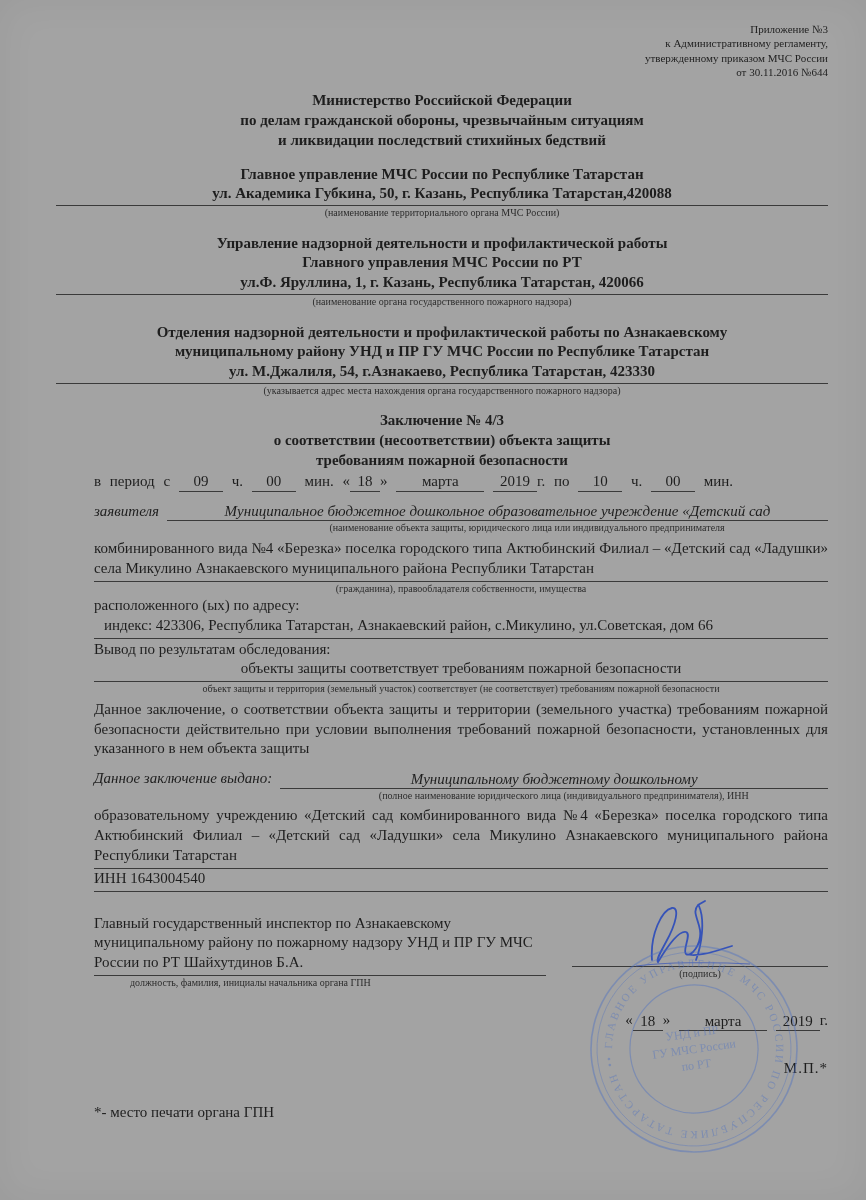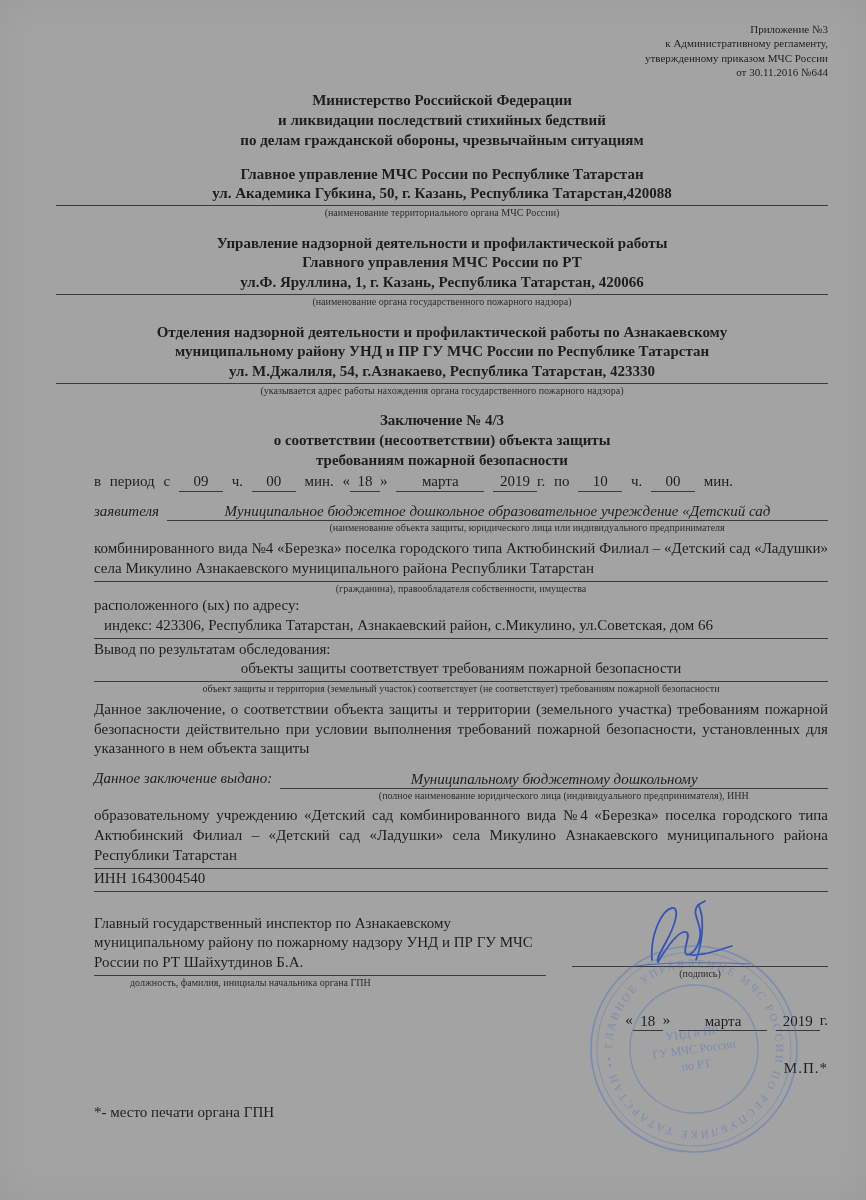--- a/index.html
+++ b/index.html
@@ -51,42 +51,42 @@
 
   <div class="corner">
     <div>Приложение №3</div>
     <div>к Административному регламенту,</div>
     <div>утвержденному приказом МЧС России</div>
     <div>от 30.11.2016 №644</div>
   </div>
 
   <div class="center bold mt12">
     <div>Министерство Российской Федерации</div>
+    <div>по делам гражданской обороны, чрезвычайным ситуациям</div>
     <div>и ликвидации последствий стихийных бедствий</div>
-    <div>по делам гражданской обороны, чрезвычайным ситуациям</div>
   </div>
 
   <div class="mt14">
     <div class="center bold">Главное управление МЧС России по Республике Татарстан</div>
     <div class="center bold rule">ул. Академика Губкина, 50, г. Казань, Республика Татарстан,420088</div>
     <div class="caption">(наименование территориального органа МЧС России)</div>
   </div>
 
   <div class="mt14">
     <div class="center bold">Управление надзорной деятельности и профилактической работы</div>
     <div class="center bold">Главного управления МЧС России по РТ</div>
     <div class="center bold rule">ул.Ф. Яруллина, 1, г. Казань, Республика Татарстан, 420066</div>
     <div class="caption">(наименование органа государственного пожарного надзора)</div>
   </div>
 
   <div class="mt14">
     <div class="center bold">Отделения надзорной деятельности и профилактической работы по Азнакаевскому</div>
     <div class="center bold">муниципальному  району УНД и ПР ГУ МЧС России по Республике Татарстан</div>
     <div class="center bold rule">ул. М.Джалиля, 54, г.Азнакаево,  Республика Татарстан, 423330</div>
-    <div class="caption">(указывается адрес работы нахождения органа государственного пожарного надзора)</div>
+    <div class="caption">(указывается адрес места нахождения органа государственного пожарного надзора)</div>
   </div>
 
   <div class="center bold mt14">
     <div>Заключение № 4/3</div>
     <div>о соответствии (несоответствии) объекта защиты</div>
     <div>требованиям пожарной безопасности</div>
   </div>
 
   <div class="body-block">
 

